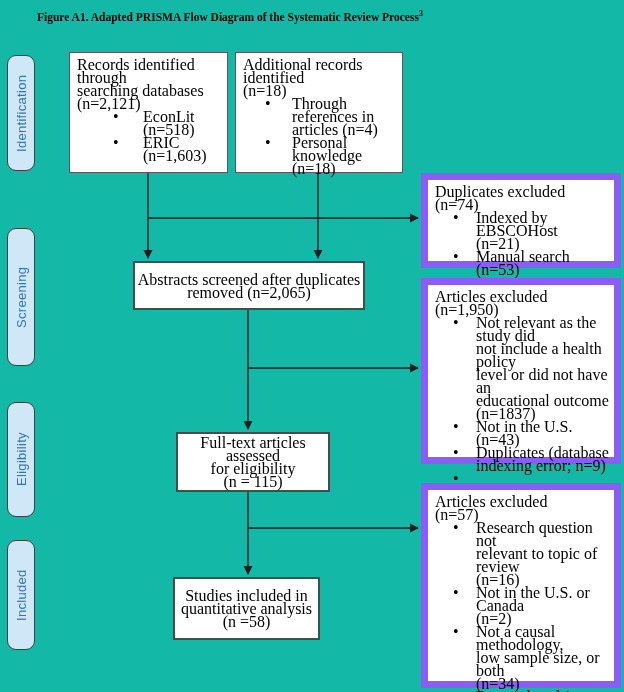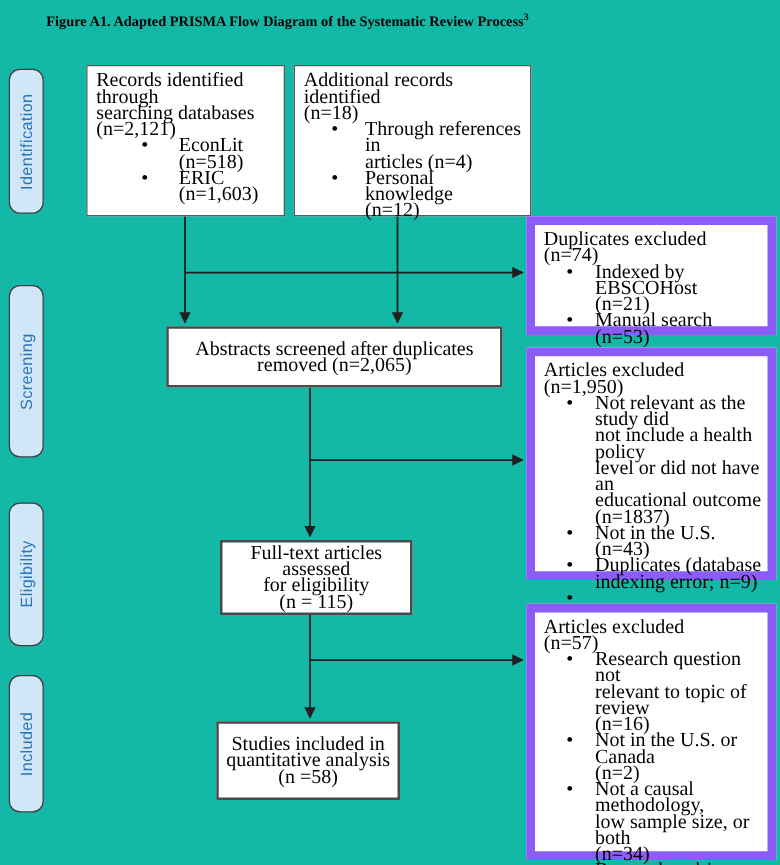--- a/index.html
+++ b/index.html
@@ -86,54 +86,54 @@
         <span class="dot">•</span>
         <span class="btxt">EconLit (n=518)</span>
       </div>
       <div class="brow">
         <span class="dot">•</span>
         <span class="btxt">ERIC (n=1,603)</span>
       </div>
     </div>
   </div>
 
-  <div class="box b-thin pad ind-b" style="left:235px;top:52px;width:190px;height:121px;">
+  <div class="box b-thin pad ind-b" style="left:235px;top:52px;width:168px;height:121px;">
     <div class="htext">Additional records identified
 (n=18)</div>
     <div>
       <div class="brow">
         <span class="dot">•</span>
         <span class="btxt">Through references in
 articles (n=4)</span>
       </div>
       <div class="brow">
         <span class="dot">•</span>
         <span class="btxt">Personal knowledge
-(n=12)</span>
+(n=18)</span>
       </div>
     </div>
   </div>
 
   <div class="box b-dark pad ind-c" style="left:421px;top:173px;width:200px;height:95px;">
     <div class="htext">Duplicates excluded
 (n=74)</div>
     <div>
       <div class="brow">
         <span class="dot">•</span>
         <span class="btxt">Indexed by EBSCOHost
 (n=21)</span>
       </div>
       <div class="brow">
         <span class="dot">•</span>
         <span class="btxt">Manual search (n=53)</span>
       </div>
     </div>
   </div>
 
-  <div class="box b-thick ctr" style="left:133px;top:261px;width:269px;height:49px;">
+  <div class="box b-thick ctr" style="left:133px;top:261px;width:232px;height:49px;">
     <div class="ctext">Abstracts screened after duplicates
 removed (n=2,065)</div>
   </div>
 
   <div class="box b-dark pad ind-c" style="left:421px;top:278px;width:200px;height:186px;">
     <div class="htext">Articles excluded
 (n=1,950)</div>
     <div>
       <div class="brow">
         <span class="dot">•</span>

